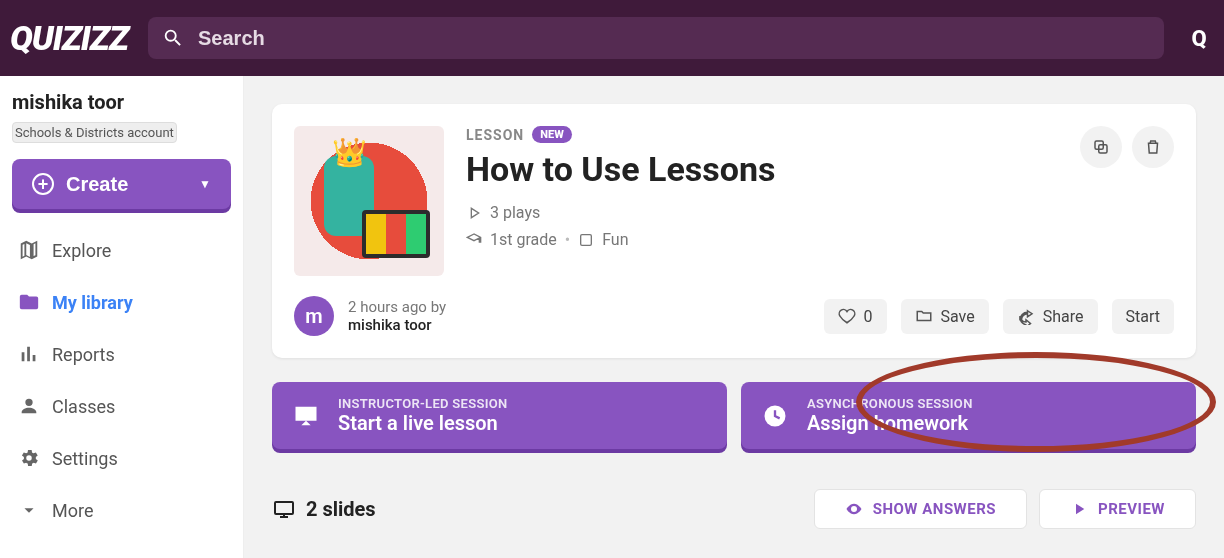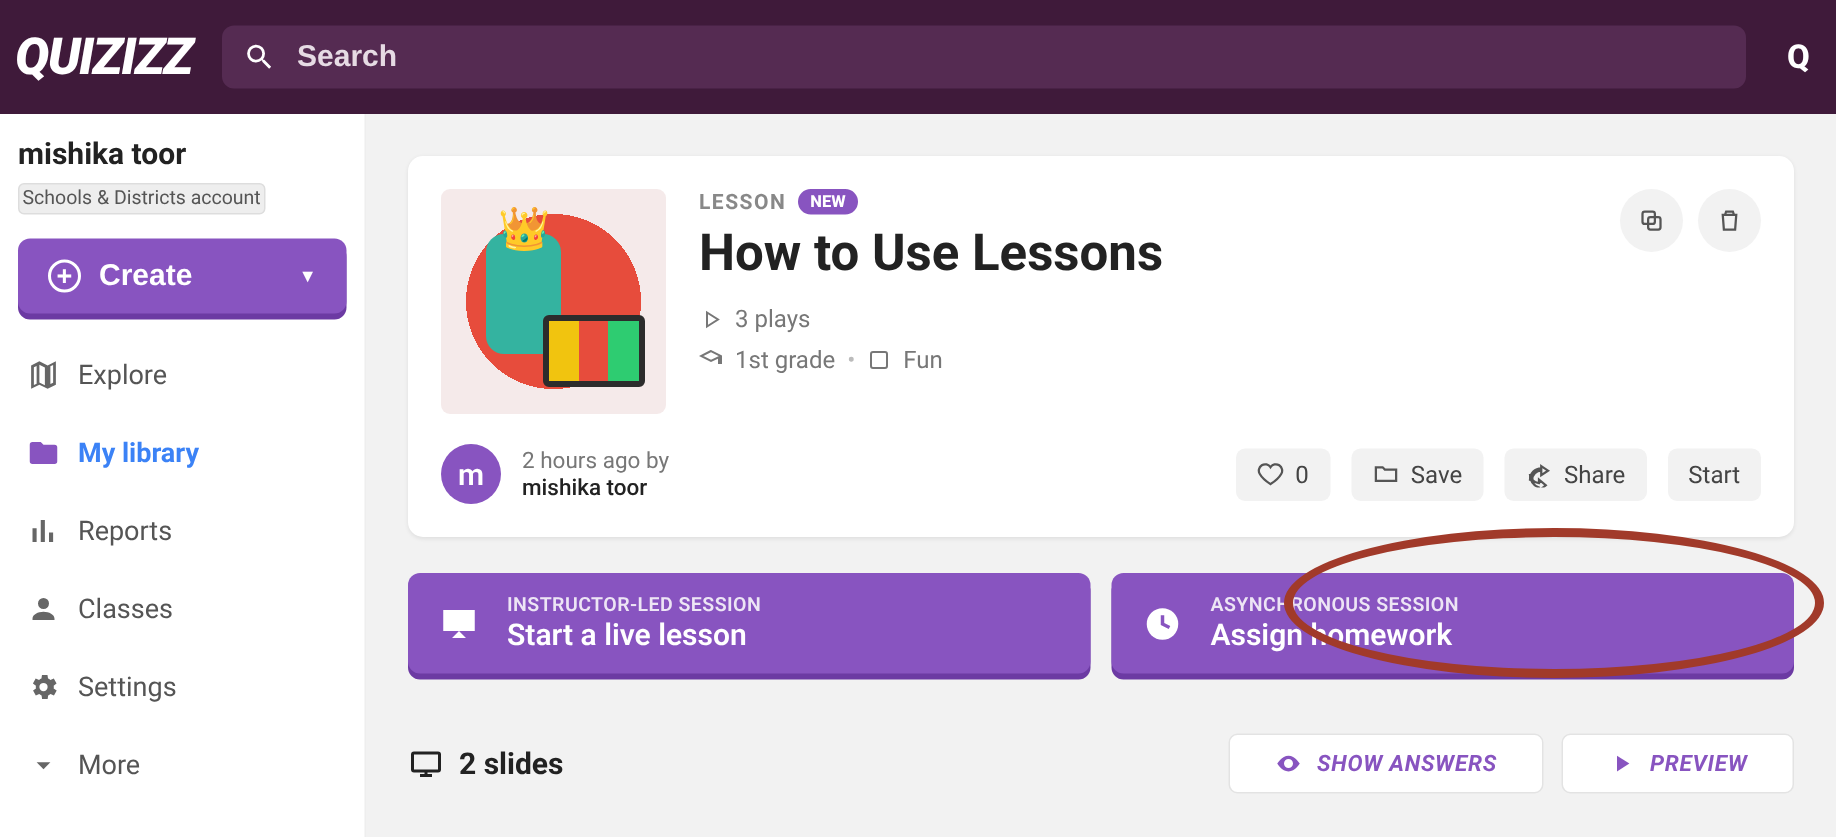--- a/index.html
+++ b/index.html
@@ -218,21 +218,20 @@
   }
   .footer-row .slides{
     display:flex;align-items:center;gap:10px;font-size:20px;font-weight:700;color:#222;
   }
   .footer-row .slides svg{width:24px;height:24px;fill:none;stroke:#222;stroke-width:2;}
   .out-btn{
     background:#fff;border:1px solid #e3e3e3;border-radius:6px;
     padding:10px 30px;display:flex;align-items:center;gap:10px;
     color:#8854c0;font-weight:700;font-size:15px;letter-spacing:.5px;
     cursor:pointer;
-    font-style:italic;
   }
   .out-btn svg{width:18px;height:18px;fill:#8854c0;}
 </style>
 </head>
 <body>
 
 <div class="topbar">
   <div class="logo">QUIZIZZ</div>
   <div class="search-wrap">
     <svg viewBox="0 0 24 24">

